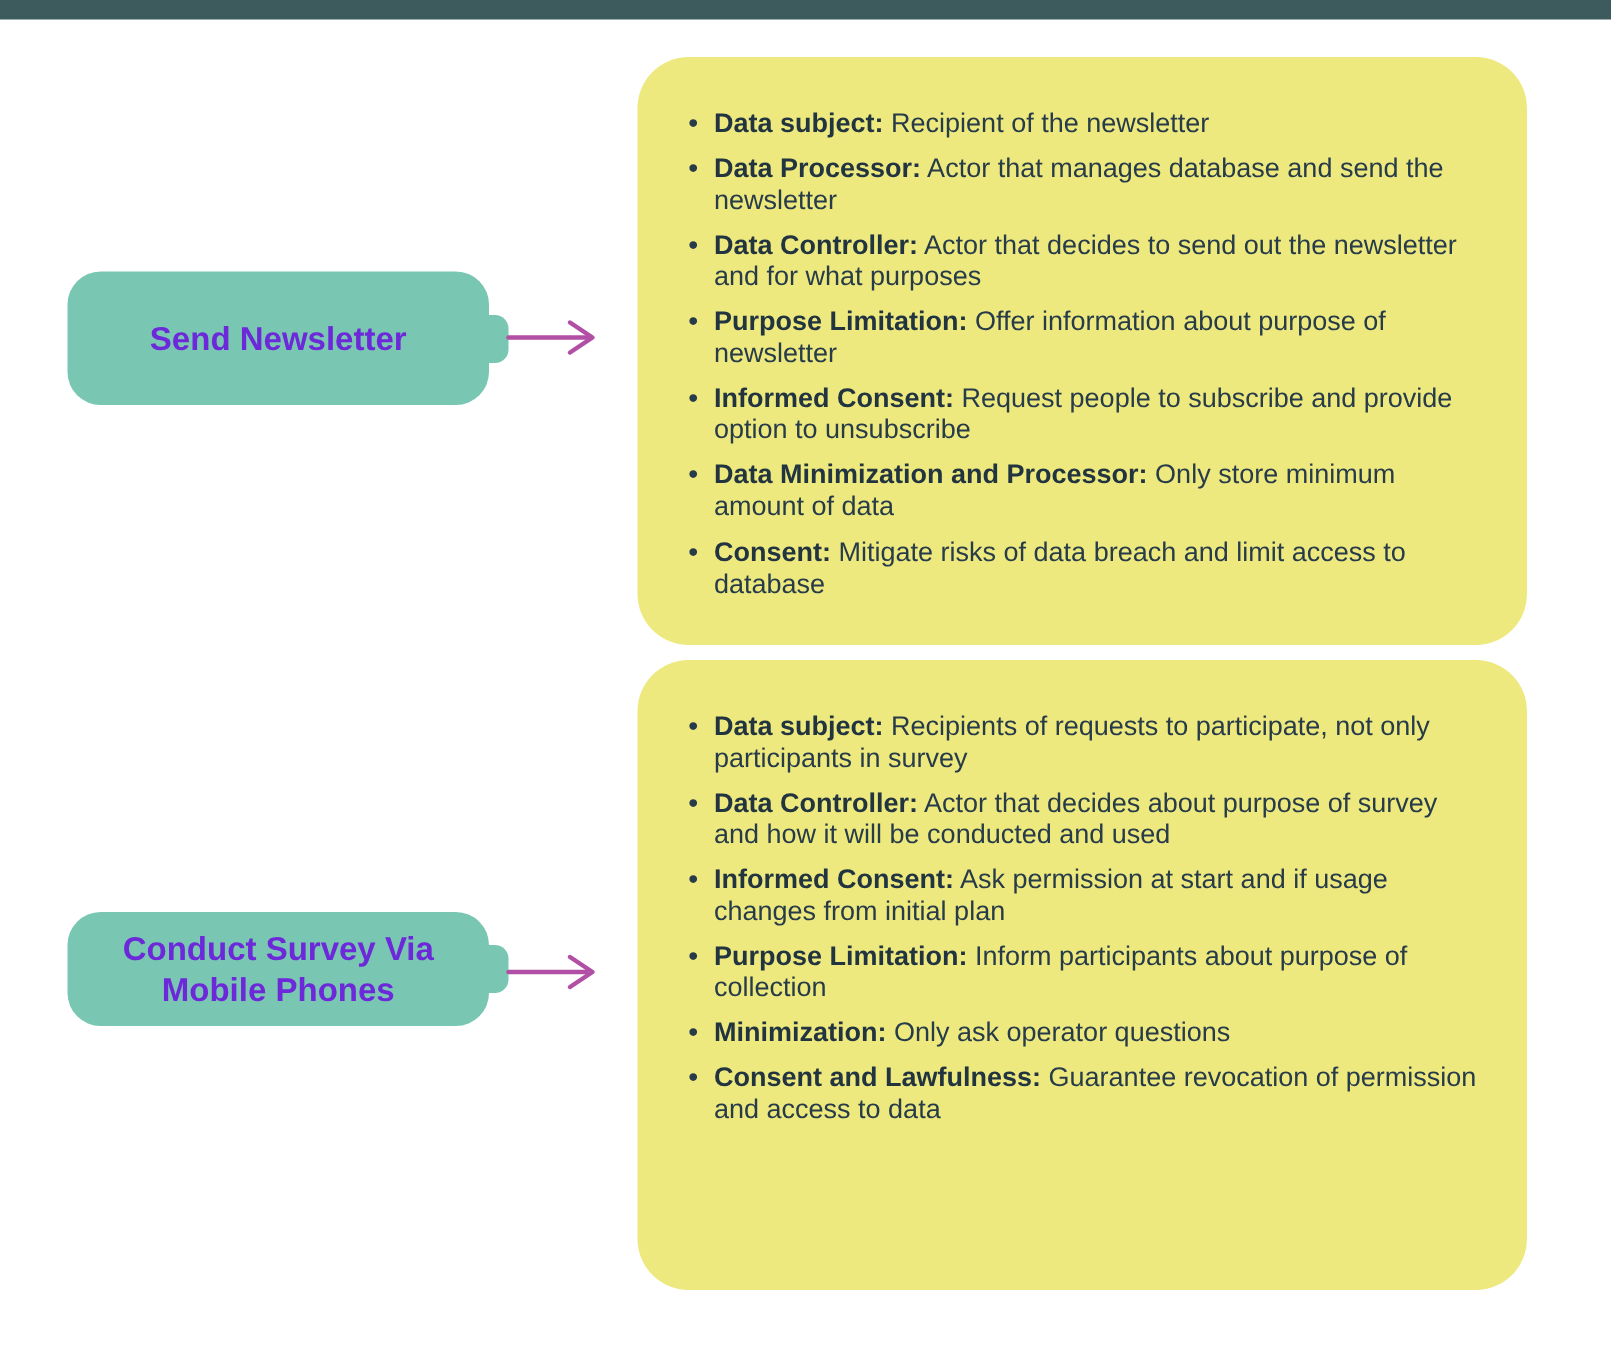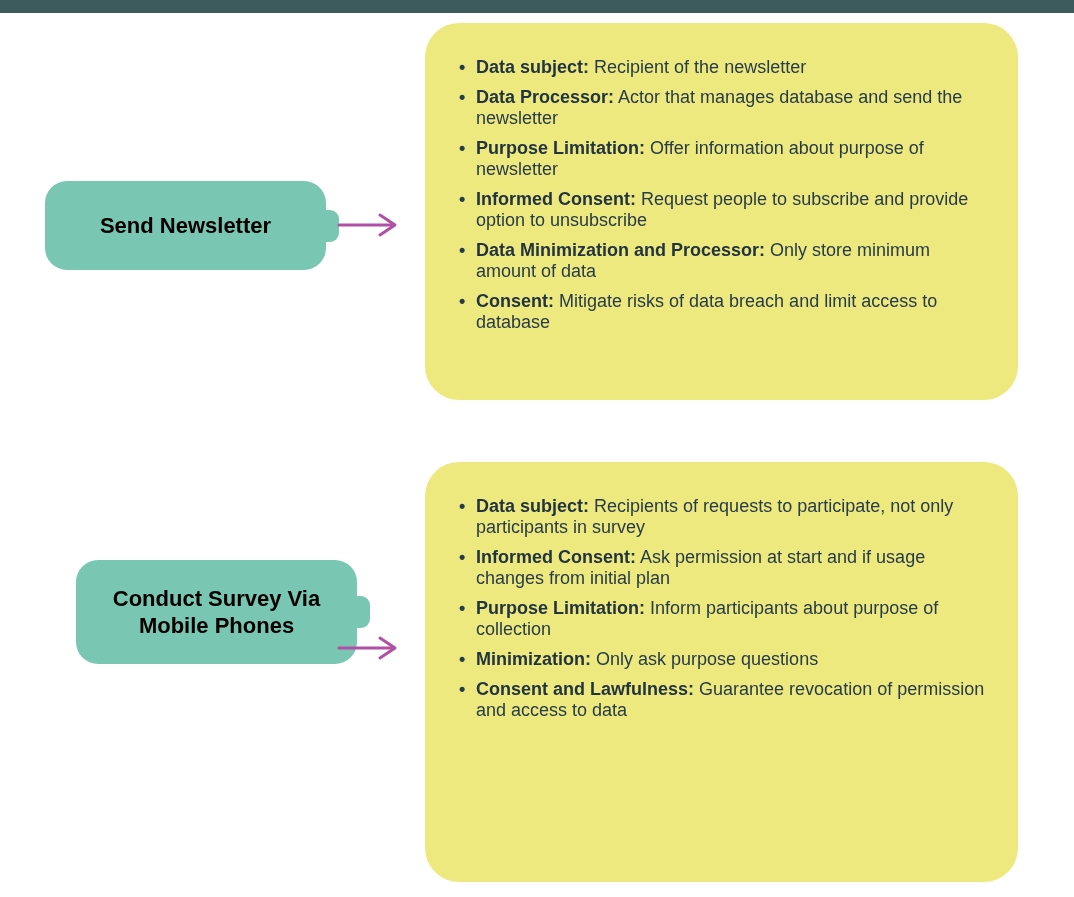--- a/index.html
+++ b/index.html
@@ -25,62 +25,62 @@
   .process-label {
     position: absolute;
     left: 45px;
     width: 281px;
     background: #79c7b2;
     border-radius: 22px;
     display: flex;
     align-items: center;
     justify-content: center;
     text-align: center;
-    color: #000000;
+    color: #6d28d9;
     font-weight: bold;
     font-size: 22px;
     line-height: 1.25;
     box-sizing: border-box;
     padding: 8px 18px;
     z-index: 2;
   }
   .process-label .connector-tab {
     position: absolute;
     right: -13px;
     top: 50%;
     transform: translateY(-50%);
     width: 32px;
     height: 32px;
     border-radius: 9px;
     background: #79c7b2;
     z-index: 1;
   }
   .label-1 { top: 181px; height: 89px; }
-  .label-2 { top: 560px; height: 104px; margin-left: 31px; }
+  .label-2 { top: 608px; height: 76px; }
   .arrow {
     position: absolute;
     left: 336px;
     width: 64px;
     height: 28px;
     z-index: 3;
   }
   .arrow-1 { top: 211px; }
   .arrow-2 { top: 634px; }
   .details-card {
     position: absolute;
     left: 425px;
     width: 593px;
     background: #ede97f;
     border-radius: 34px;
     box-sizing: border-box;
     padding: 34px 30px 30px 34px;
     color: #273b49;
   }
-  .card-1 { top: 23px; min-height: 377px; }
-  .card-2 { top: 462px; min-height: 420px; }
+  .card-1 { top: 38px; min-height: 377px; }
+  .card-2 { top: 440px; min-height: 420px; }
   .principles-list {
     list-style: none;
     margin: 0;
     padding: 0;
     font-size: 18px;
     line-height: 1.17;
   }
   .principles-list li {
     position: relative;
     padding-left: 17px;
@@ -113,40 +113,42 @@
 
   <svg class="arrow arrow-1" viewBox="0 0 64 28">
     <line x1="3" y1="14" x2="55" y2="14" stroke="#b14fa5" stroke-width="3" stroke-linecap="round"></line>
     <polyline points="44,4 59,14 44,24" fill="none" stroke="#b14fa5" stroke-width="3" stroke-linecap="round" stroke-linejoin="round"></polyline>
   </svg>
 
   <div class="details-card card-1">
     <ul class="principles-list">
       <li><strong>Data subject:</strong> <span>Recipient of the newsletter</span></li>
       <li><strong>Data Processor:</strong> <span>Actor that manages database and send the newsletter</span></li>
+      <li><strong>Data Controller:</strong> <span>Actor that decides to send out the newsletter and for what purposes</span></li>
       <li><strong>Purpose Limitation:</strong> <span>Offer information about purpose of newsletter</span></li>
       <li><strong>Informed Consent:</strong> <span>Request people to subscribe and provide option to unsubscribe</span></li>
       <li><strong>Data Minimization and Processor:</strong> <span>Only store minimum amount of data</span></li>
       <li><strong>Consent:</strong> <span>Mitigate risks of data breach and limit access to database</span></li>
     </ul>
   </div>
 
   <div class="process-label label-2">
     <span>Conduct Survey Via Mobile Phones</span>
     <span class="connector-tab"></span>
   </div>
 
   <svg class="arrow arrow-2" viewBox="0 0 64 28">
     <line x1="3" y1="14" x2="55" y2="14" stroke="#b14fa5" stroke-width="3" stroke-linecap="round"></line>
     <polyline points="44,4 59,14 44,24" fill="none" stroke="#b14fa5" stroke-width="3" stroke-linecap="round" stroke-linejoin="round"></polyline>
   </svg>
 
   <div class="details-card card-2">
     <ul class="principles-list">
       <li><strong>Data subject:</strong> <span>Recipients of requests to participate, not only participants in survey</span></li>
+      <li><strong>Data Controller:</strong> <span>Actor that decides about purpose of survey and how it will be conducted and used</span></li>
       <li><strong>Informed Consent:</strong> <span>Ask permission at start and if usage changes from initial plan</span></li>
       <li><strong>Purpose Limitation:</strong> <span>Inform participants about purpose of collection</span></li>
-      <li><strong>Minimization:</strong> <span>Only ask purpose questions</span></li>
+      <li><strong>Minimization:</strong> <span>Only ask operator questions</span></li>
       <li><strong>Consent and Lawfulness:</strong> <span>Guarantee revocation of permission and access to data</span></li>
     </ul>
   </div>
 
 </div>
 
 </body></html>

